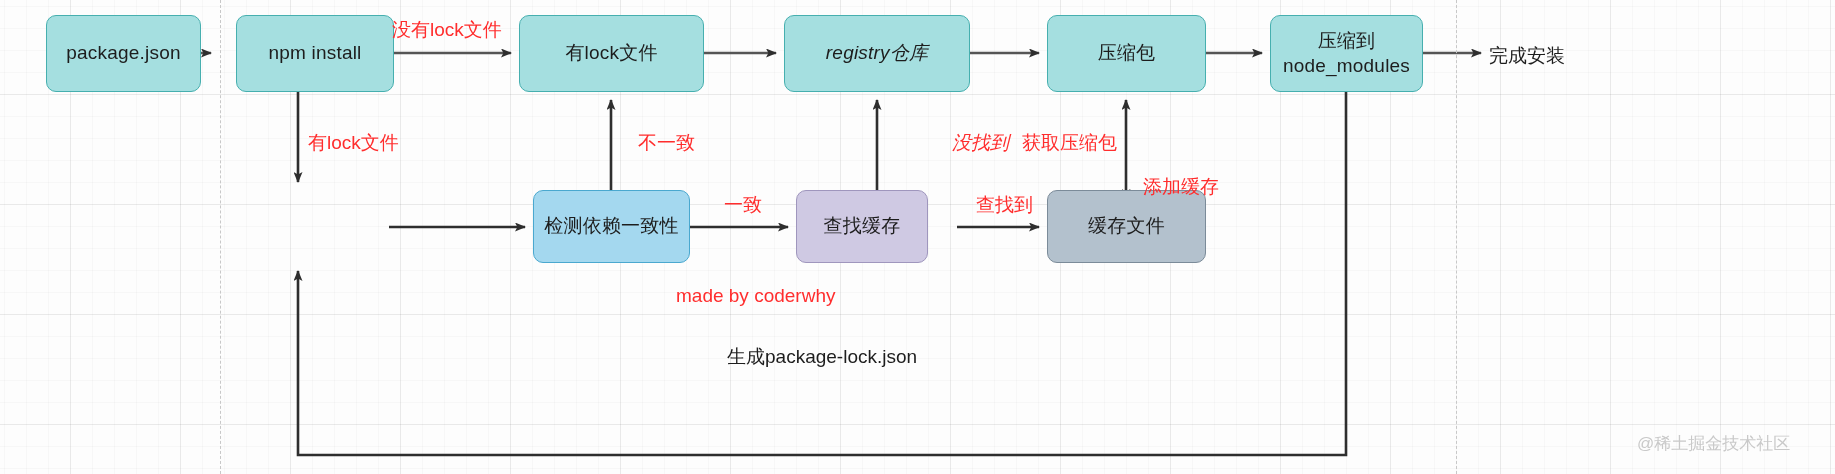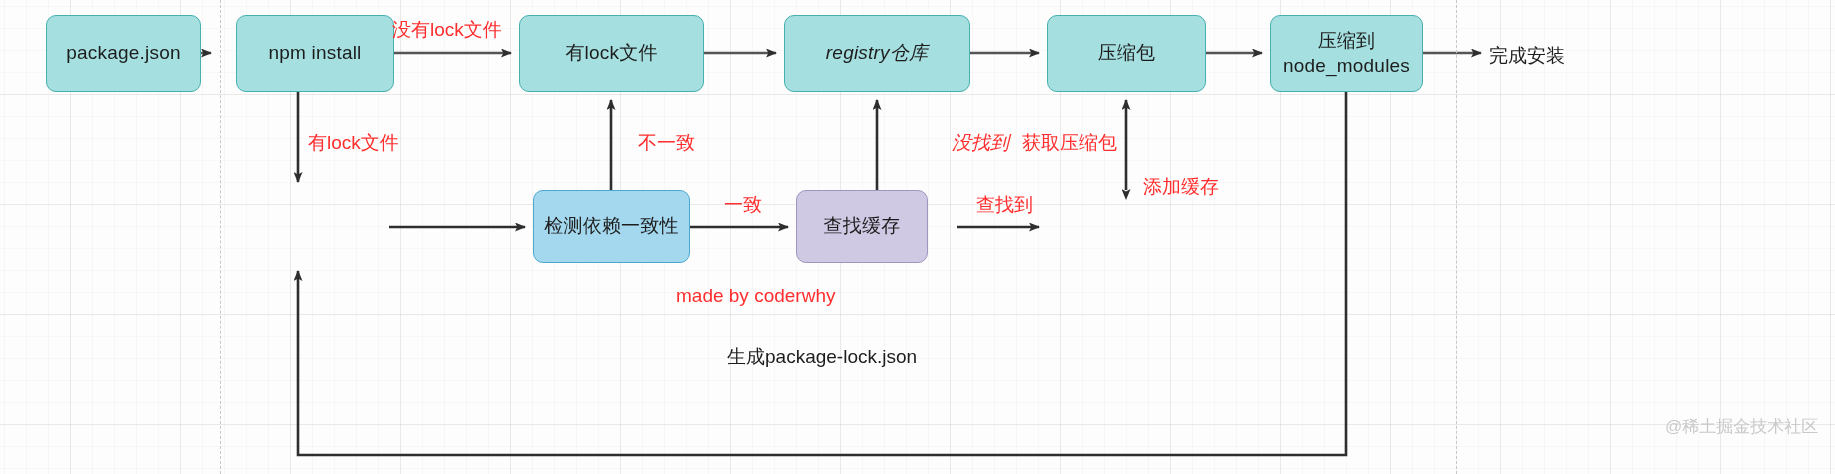--- a/index.html
+++ b/index.html
@@ -133,29 +133,32 @@
 
 
   <div class="node n-blue" style="left:533px;top:190px;width:157px;height:73px;">
     <span>检测依赖一致性</span>
   </div>
 
   <div class="node n-purple" style="left:796px;top:190px;width:132px;height:73px;">
     <span>查找缓存</span>
   </div>
 
+  <div class="node n-slate" style="left:1047px;top:190px;width:159px;height:73px;">
+    <span>缓存文件</span>
+  </div>
 
   <div class="plain-label" style="left:1489px;top:43px;">完成安装</div>
 
   <div class="edge-label" style="left:392px;top:17px;">没有lock文件</div>
   <div class="edge-label" style="left:308px;top:130px;">有lock文件</div>
   <div class="edge-label" style="left:638px;top:130px;">不一致</div>
   <div class="edge-label" style="left:724px;top:192px;">一致</div>
   <div class="edge-label" style="left:952px;top:130px;font-style:italic;">没找到</div>
   <div class="edge-label" style="left:976px;top:192px;">查找到</div>
   <div class="edge-label" style="left:1022px;top:130px;">获取压缩包</div>
   <div class="edge-label" style="left:1143px;top:130px;margin-top:44px;">添加缓存</div>
   <div class="plain-label" style="left:727px;top:344px;">生成package-lock.json</div>
 
   <div class="made-label" style="left:676px;top:285px;">made by coderwhy</div>
-  <div class="watermark" style="left:1637px;top:415px;margin-left:28px;">@稀土掘金技术社区</div>
+  <div class="watermark" style="left:1637px;top:432px;">@稀土掘金技术社区</div>
 
 </div>
 
 </body></html>

